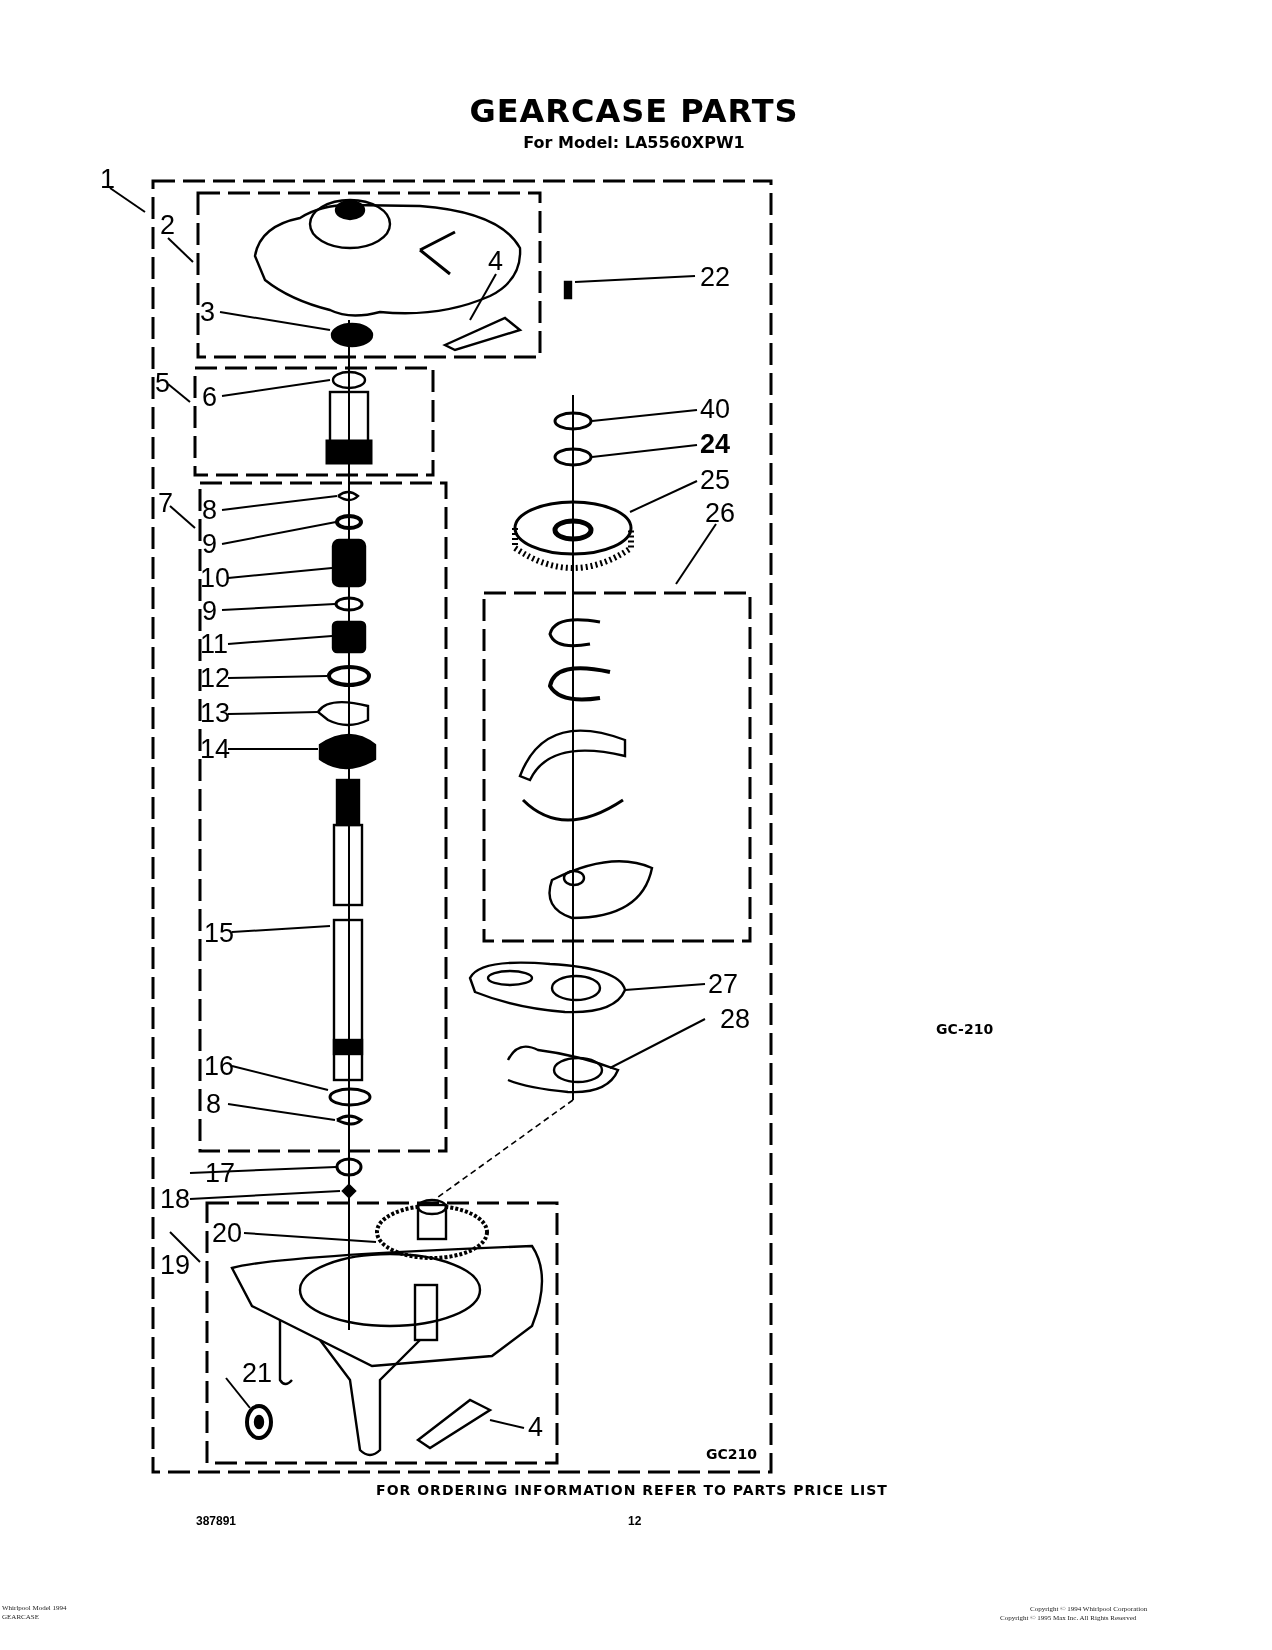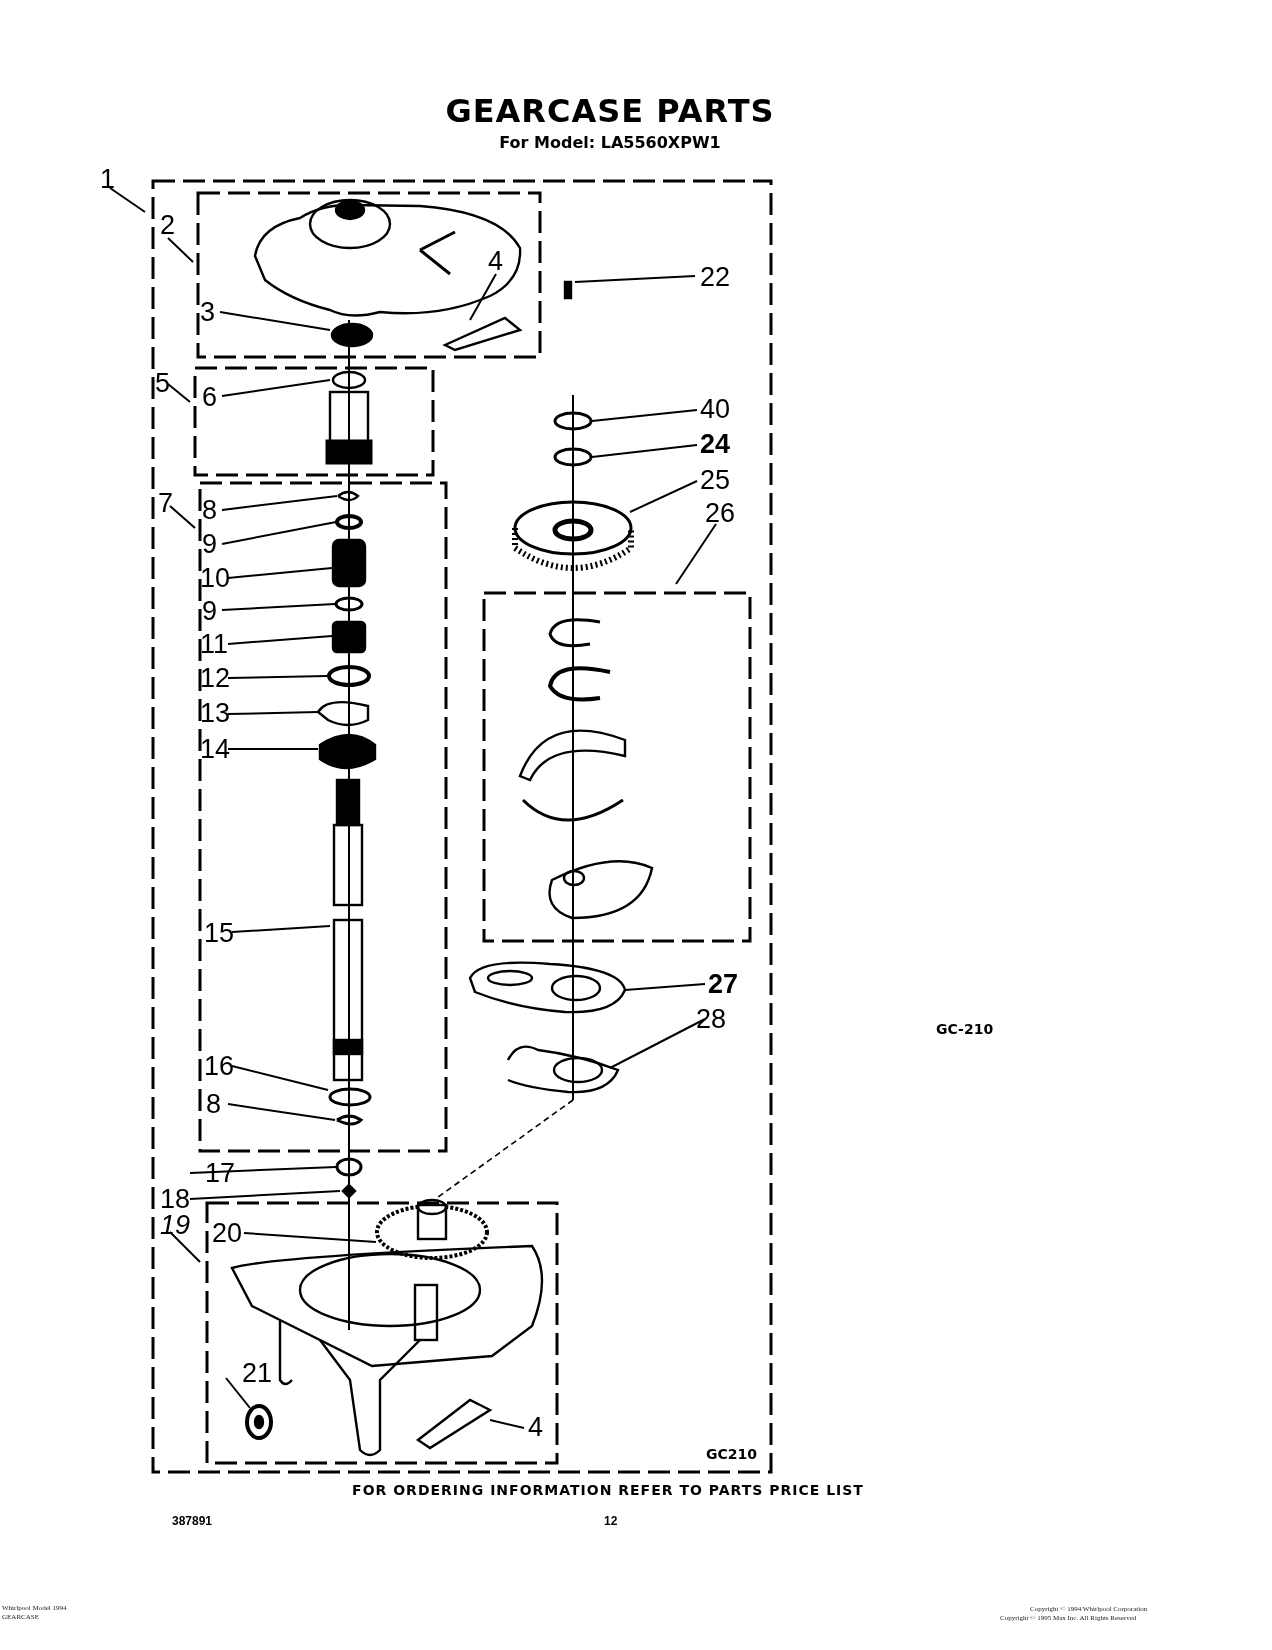--- a/index.html
+++ b/index.html
@@ -1,18 +1,18 @@
 <!DOCTYPE html>
 <html><head>
 <meta charset="utf-8">
 <style>
   html, body { margin: 0; padding: 0; background: #ffffff; }
   body { width: 1272px; height: 1650px; position: relative; overflow: hidden;
          font-family: "Liberation Sans", "DejaVu Sans", sans-serif; color: #000; }
-  .abs { position: absolute; }
+  .abs { position: absolute; padding-left: 24px; }
   .title { left: 0; width: 1220px; top: 92px; text-align: center; font-weight: bold;
            font-size: 32px; letter-spacing: 1px; font-family: "DejaVu Sans", sans-serif; }
   .subtitle { left: 0; width: 1220px; top: 133px; text-align: center; font-weight: bold;
               font-size: 16px; font-family: "DejaVu Sans", sans-serif; }
   svg.diagram { position: absolute; left: 0; top: 0; }
   .lbl { position: absolute; font-size: 27px; line-height: 27px; font-family: "Liberation Sans", sans-serif; }
   .gc { position: absolute; font-size: 14px; font-weight: bold; font-family: "DejaVu Sans", sans-serif; }
   .order { left: 0; width: 1216px; top: 1482px; text-align: center; font-weight: bold; font-size: 14px;
            letter-spacing: 1px; font-family: "DejaVu Sans", sans-serif; }
   .pgnum { font-size: 12px; font-weight: bold; font-family: "Liberation Sans", sans-serif; }
@@ -169,27 +169,27 @@
 <div class="lbl" style="left:158px;top:490px;">7</div>
 <div class="lbl" style="left:202px;top:497px;">8</div>
 <div class="lbl" style="left:202px;top:531px;">9</div>
 <div class="lbl" style="left:200px;top:565px;">10</div>
 <div class="lbl" style="left:202px;top:598px;">9</div>
 <div class="lbl" style="left:200px;top:631px;">11</div>
 <div class="lbl" style="left:200px;top:665px;">12</div>
 <div class="lbl" style="left:200px;top:700px;">13</div>
 <div class="lbl" style="left:200px;top:736px;">14</div>
 <div class="lbl" style="left:204px;top:920px;">15</div>
-<div class="lbl" style="left:708px;top:971px;font-weight:bold;">27</div>
-<div class="lbl" style="left:696px;top:1006px;">28</div>
+<div class="lbl" style="left:708px;top:971px;">27</div>
+<div class="lbl" style="left:720px;top:1006px;">28</div>
 <div class="lbl" style="left:204px;top:1053px;">16</div>
 <div class="lbl" style="left:206px;top:1091px;">8</div>
 <div class="lbl" style="left:160px;top:1160px;margin-left:45px;">17</div>
 <div class="lbl" style="left:160px;top:1186px;">18</div>
-<div class="lbl" style="left:160px;top:1212px;font-style:italic;">19</div>
+<div class="lbl" style="left:160px;top:1252px;">19</div>
 <div class="lbl" style="left:212px;top:1220px;">20</div>
 <div class="lbl" style="left:210px;top:1360px;margin-left:32px;">21</div>
 <div class="lbl" style="left:528px;top:1414px;">4</div>
 
 <div class="gc" style="left:706px;top:1446px;">GC210</div>
 <div class="gc" style="left:936px;top:1021px;">GC-210</div>
 
 <div class="abs order">FOR ORDERING INFORMATION REFER TO PARTS PRICE LIST</div>
 <div class="abs pgnum" style="left:172px;top:1514px;">387891</div>
 <div class="abs pgnum" style="left:604px;top:1514px;">12</div>

